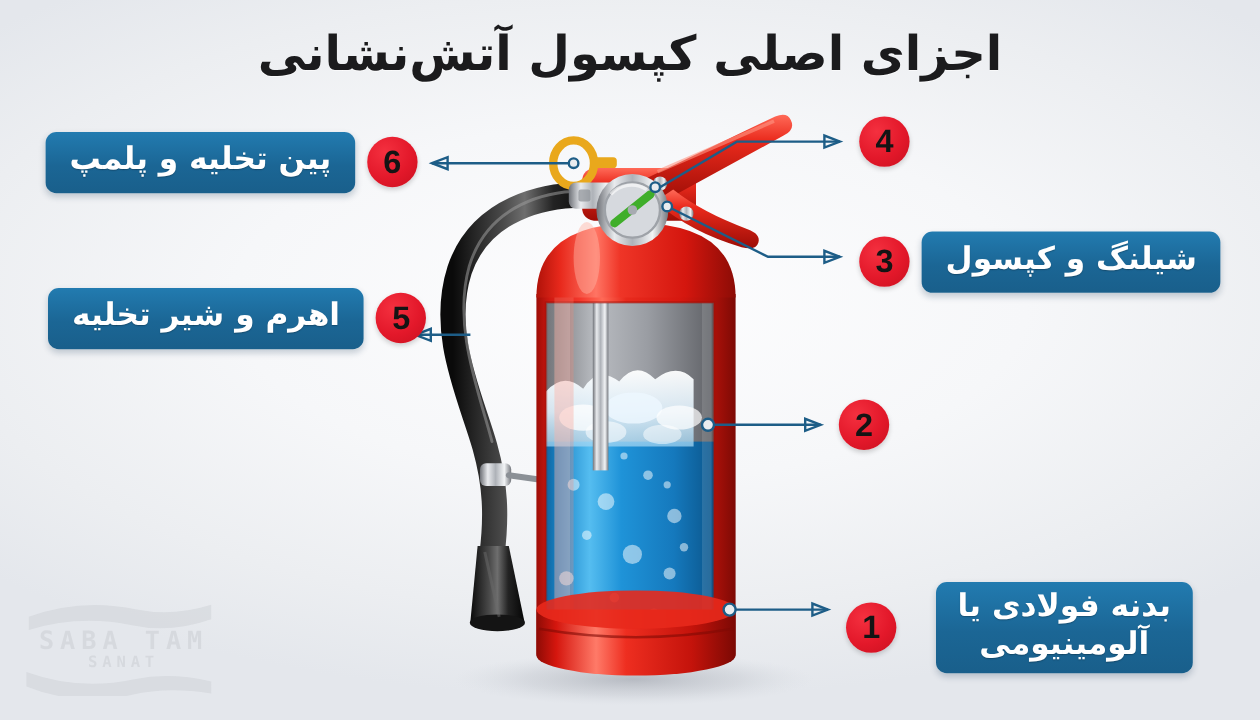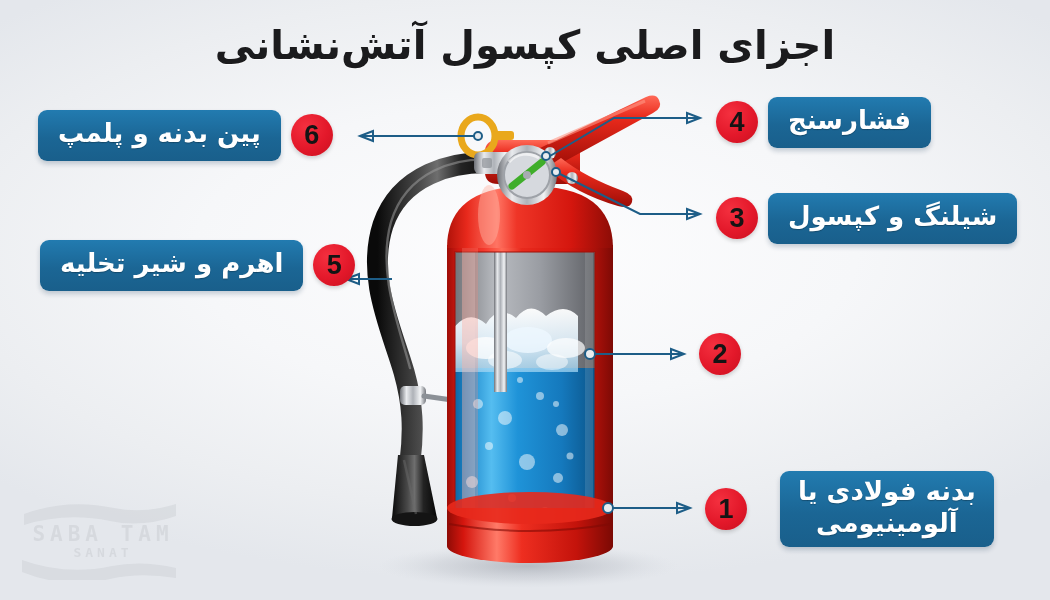--- a/index.html
+++ b/index.html
@@ -255,43 +255,42 @@
 
     <g>
       <circle class="leader-dot" cx="608" cy="508" r="5"></circle>
       <path class="leader" d="M613 508 H 690"></path>
       <path class="leader" d="M690 508 l -13 -5 v10 z" fill="#1d5d87" stroke="none"></path>
     </g>
   </svg>
 
   <div class="callout" style="left:38px; top:110px;">
     <span class="badge">6</span>
-    <span class="chip">پین بدنه و پلمپ</span>
+    <span class="chip">پین تخلیه و پلمپ</span>
   </div>
 
   <div class="callout" style="left:40px; top:240px;">
     <span class="badge">5</span>
     <span class="chip">اهرم و شیر تخلیه</span>
   </div>
 
   <div class="callout" style="left:716px; top:97px;">
-    <span class="chip">فشارسنج</span>
     <span class="badge">4</span>
   </div>
 
   <div class="callout" style="left:716px; top:193px;">
     <span class="chip">شیلنگ و کپسول</span>
     <span class="badge">3</span>
   </div>
 
   <div class="callout" style="left:699px; top:333px;">
     <span class="badge">2</span>
   </div>
 
-  <div class="callout" style="left:705px; top:471px;gap:33px;">
+  <div class="callout" style="left:705px; top:485px;gap:33px;">
     <span class="chip two-line">
       <span>بدنه فولادی یا</span><br>
       <span>آلومینیومی</span>
     </span>
     <span class="badge">1</span>
   </div>
 
   <div class="watermark">
     <svg width="178" height="92" viewBox="0 0 178 92">
       <path d="M10 26 q 44 -16 90 -6 q 30 6 62 -4 l 0 12 q -34 12 -66 5 q -44 -9 -86 4 z" fill="#c9ccd1" opacity=".85"></path>

